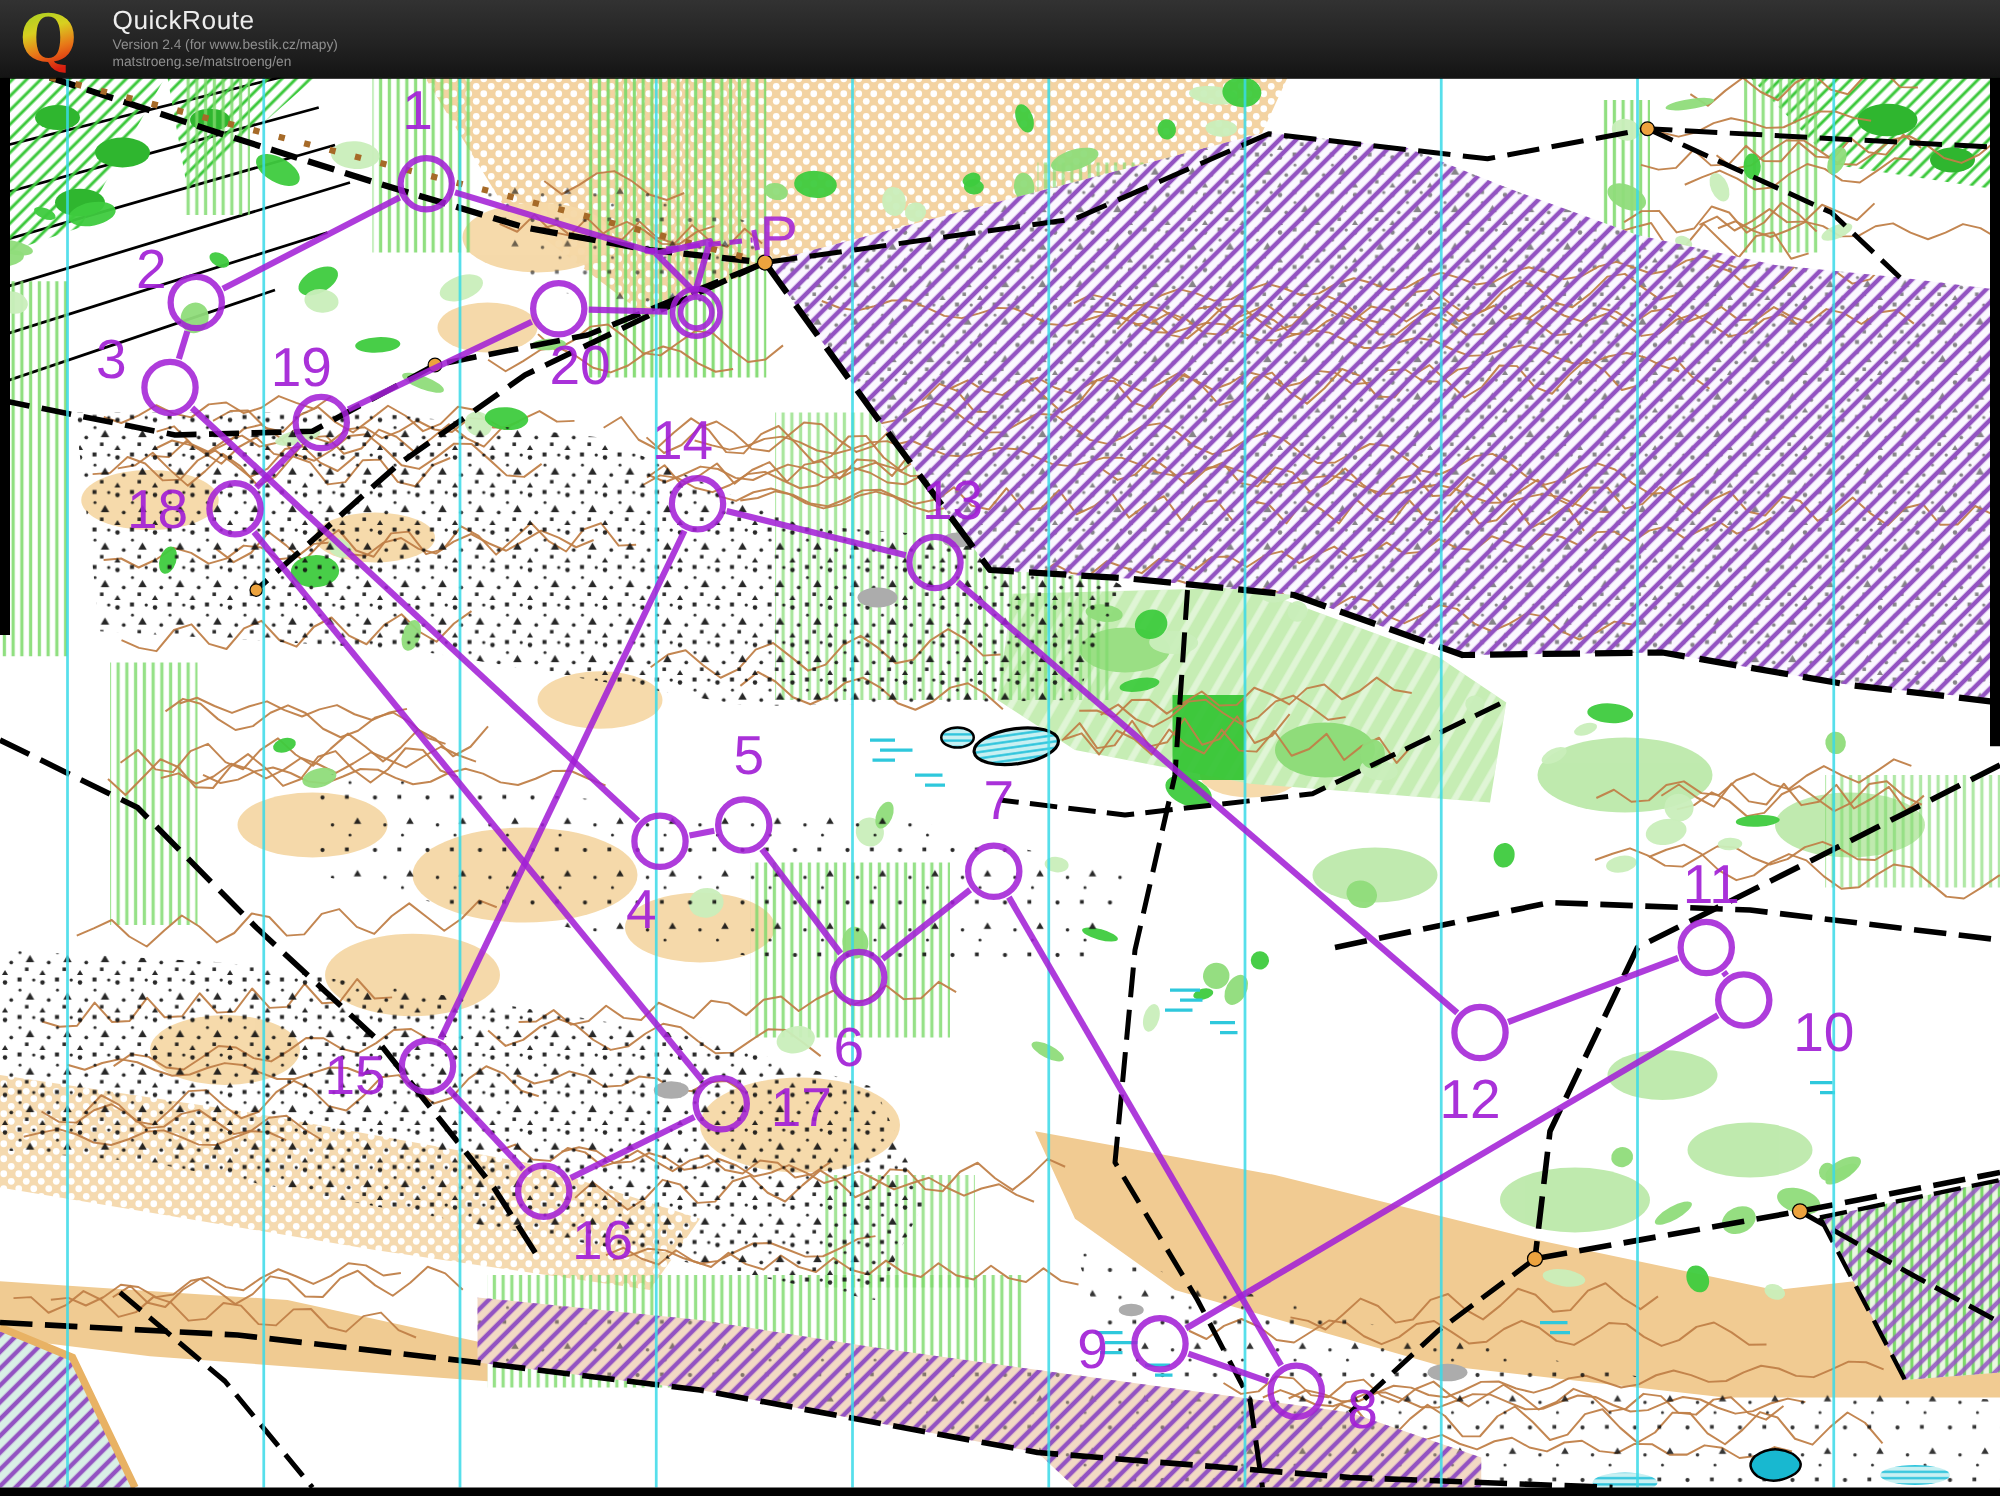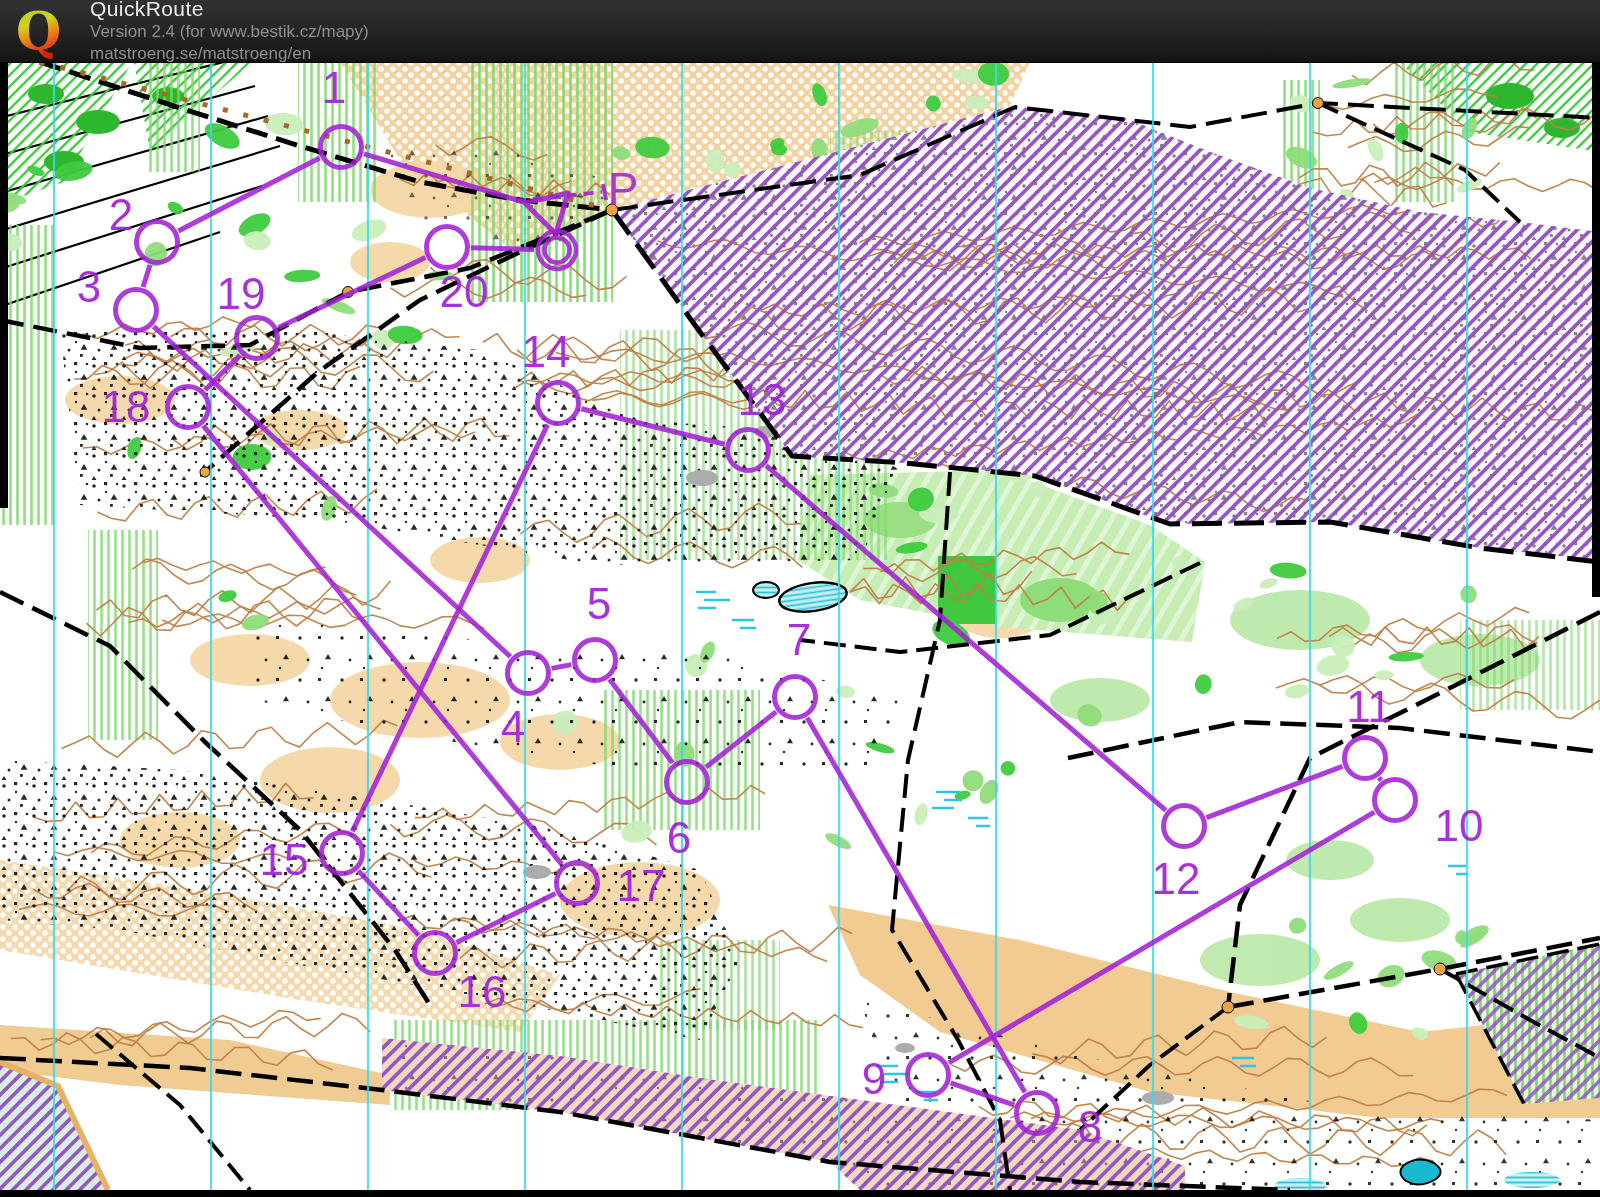--- a/index.html
+++ b/index.html
@@ -5,21 +5,21 @@
   html,body{margin:0;padding:0;background:#000;}
   body{width:1600px;height:1197px;position:relative;overflow:hidden;
        font-family:"Liberation Sans",sans-serif;}
   .stage{position:absolute;inset:0;width:1600px;height:1197px;background:#000;}
   .header{position:absolute;top:0;left:0;width:1600px;height:62px;
           background:linear-gradient(180deg,#323232 0%,#232323 55%,#141414 100%);
           display:flex;align-items:center;border-bottom:1px solid #000;z-index:5;}
   .logo{width:52px;height:56px;margin-left:14px;flex:0 0 auto;}
   .titles{margin-left:24px;display:flex;flex-direction:column;justify-content:center;}
   .app-title{font-size:21px;color:#ededed;letter-spacing:.4px;line-height:1.15;}
-  .sub{font-size:17px;color:#8f8f8f;line-height:1.3;}
+  .sub{font-size:11px;color:#8f8f8f;line-height:1.3;}
   .mapwrap{position:absolute;top:62px;left:0;width:1600px;height:1135px;background:#000;}
   svg{display:block;}
   svg text.ctl{font-family:"Liberation Sans",sans-serif;}
 </style>
 </head>
 <body>
 <div class="stage">
 
 <div class="header">
   <svg class="logo" viewBox="0 0 52 56">

